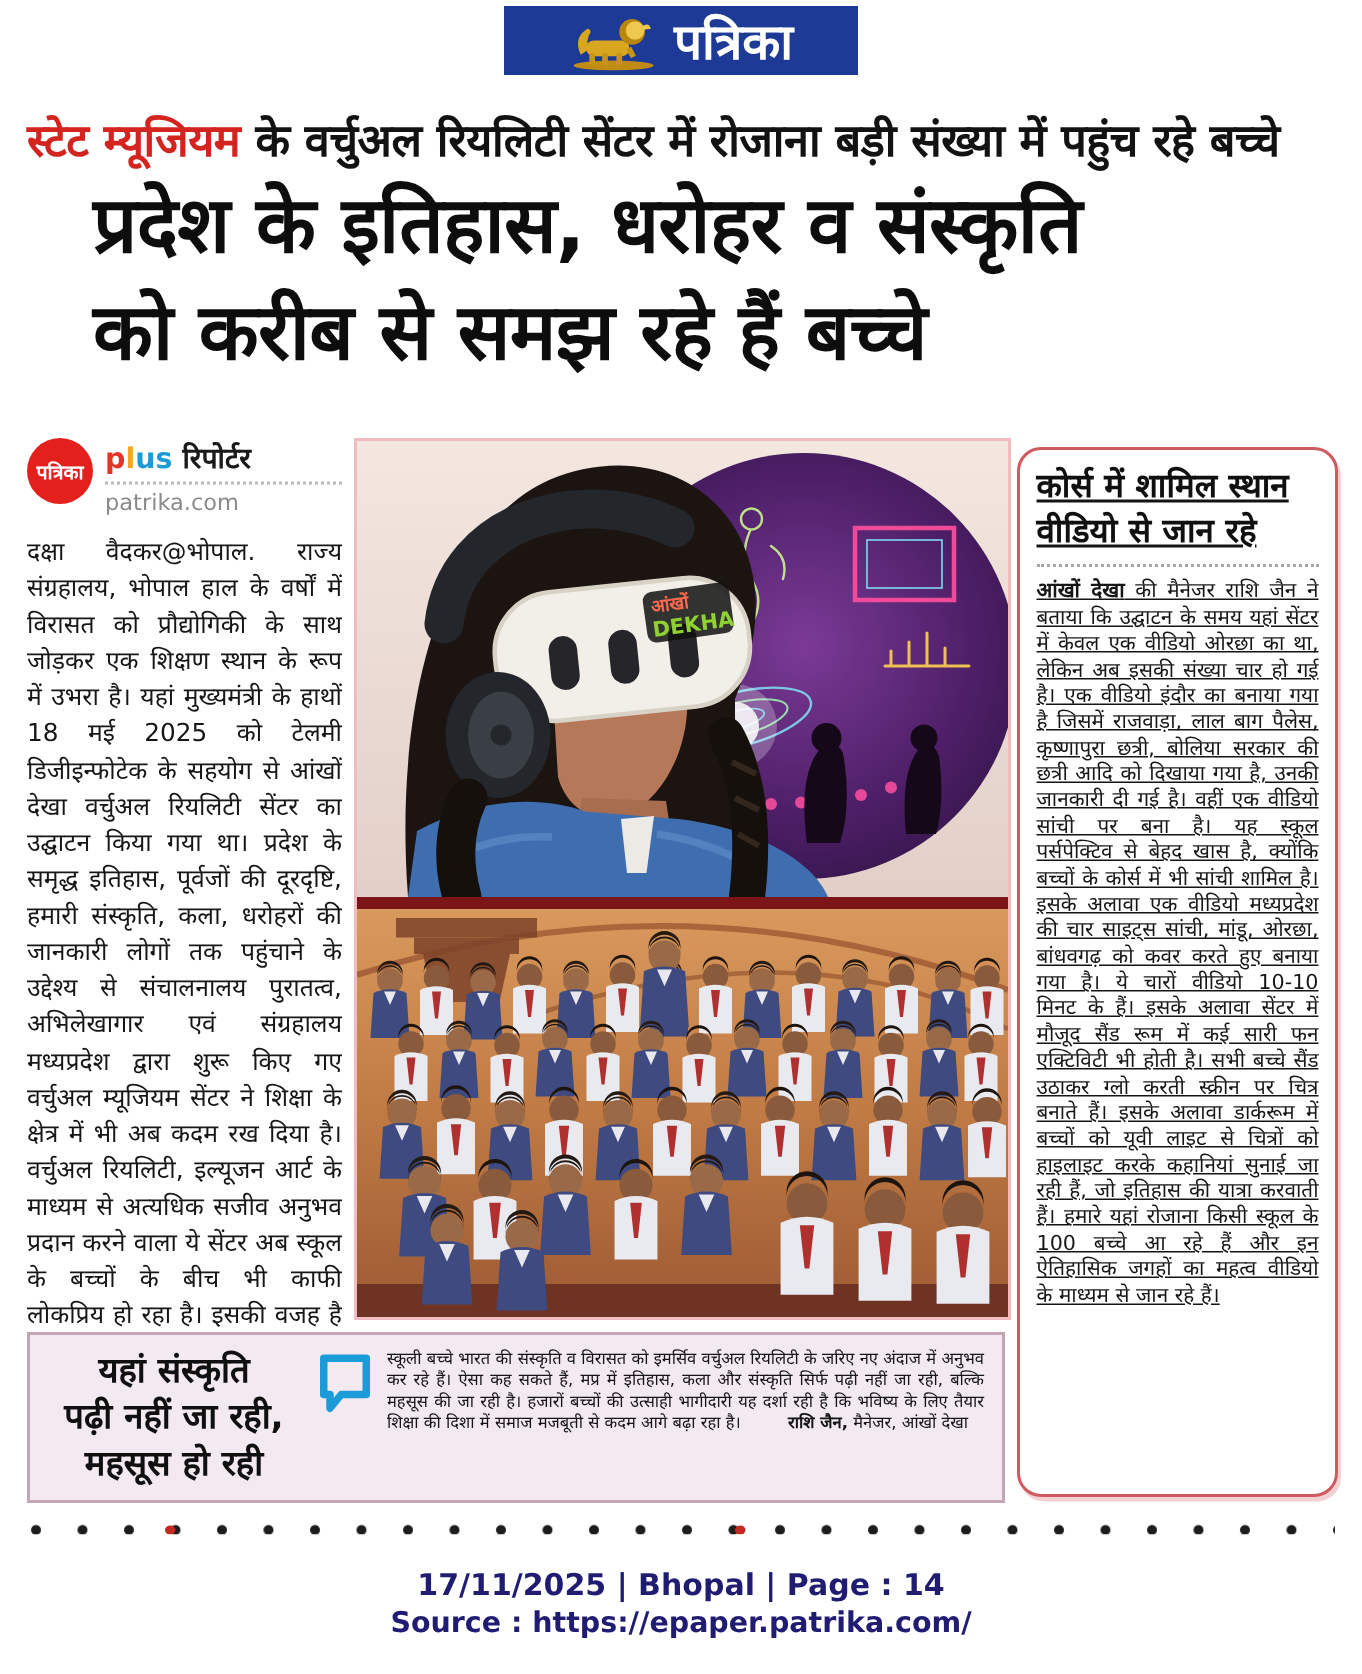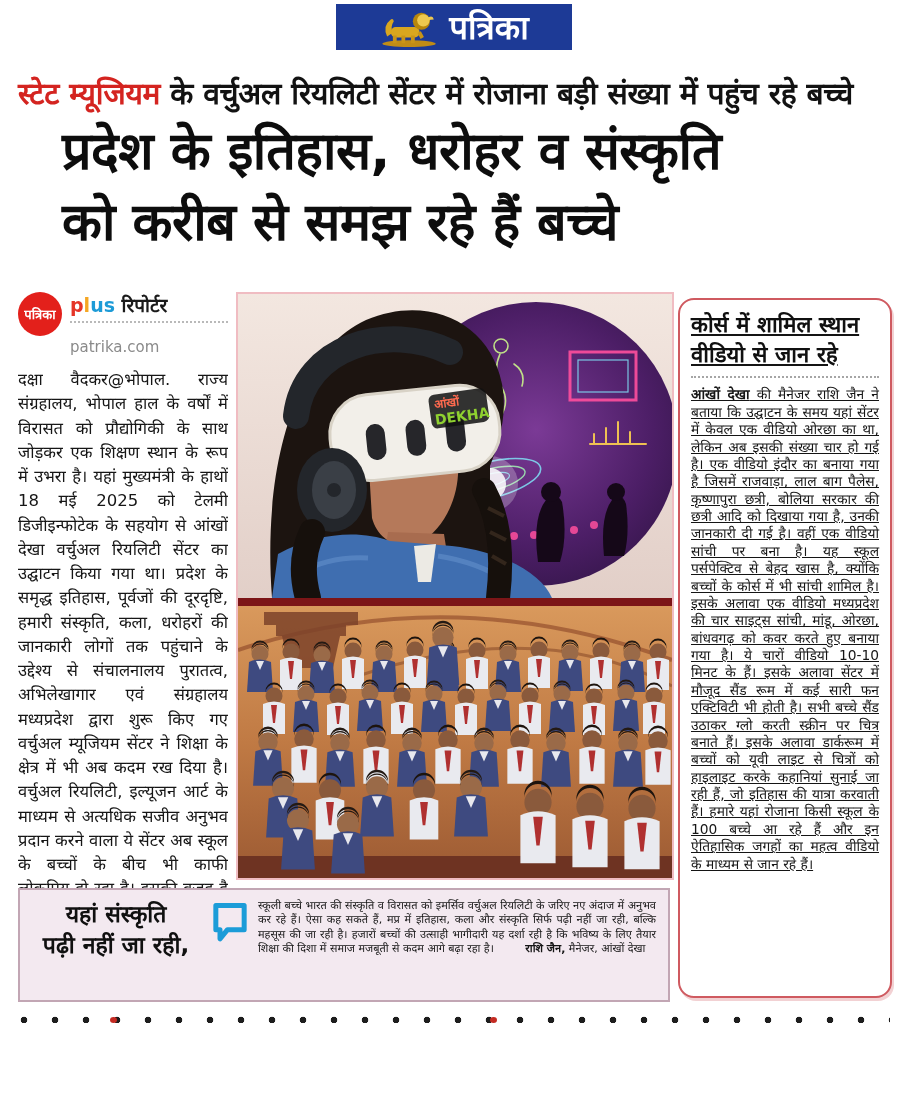--- a/index.html
+++ b/index.html
@@ -24,21 +24,21 @@
 
   
   .left-col{height:596px;overflow:hidden;}
   .byline-row{display:flex;align-items:flex-start;gap:8px;}
   .badge{flex:0 0 auto;width:44px;height:44px;border-radius:50%;background:#e3201b;color:#fff;
          font-size:13px;font-weight:700;display:flex;align-items:center;justify-content:center;}
   .byline-meta{flex:1;}
   .plusline{font-size:19px;font-weight:800;border-bottom:2px dotted #b9b9b9;padding-bottom:3px;}
   .pl0{color:#e53528}.pl1{color:#f5a623}.pl2{color:#1d9bd7}.pl3{color:#1d9bd7}
   .plusline .rep{color:#1a1a1a;}
-  .site{font-size:15px;color:#8a8a8a;margin-top:15px;}
+  .site{font-size:15px;color:#8a8a8a;margin-top:3px;}
   .article-text{margin-top:12px;font-size:16.5px;line-height:1.47;text-align:justify;color:#161616;}
   .article-text b{font-weight:400;}
 
   
   .photo-frame{border:2px solid #f0bcc2;width:434px;box-sizing:content-box;}
   .divider-bar{height:8px;background:#7c1517;}
   .photo-frame svg{display:block;}
 
   
   .side-box{border:2px solid #cf5a60;border-radius:16px;padding:10px 11px;height:700px;overflow:hidden;
@@ -295,29 +295,34 @@
           <b>आंखों देखा</b><span> की मैनेजर राशि जैन ने बताया कि उद्घाटन के समय यहां सेंटर में केवल एक वीडियो ओरछा का था, लेकिन अब इसकी संख्या चार हो गई है। एक वीडियो इंदौर का बनाया गया है जिसमें राजवाड़ा, लाल बाग पैलेस, कृष्णापुरा छत्री, बोलिया सरकार की छत्री आदि को दिखाया गया है, उनकी जानकारी दी गई है। वहीं एक वीडियो सांची पर बना है। यह स्कूल पर्सपेक्टिव से बेहद खास है, क्योंकि बच्चों के कोर्स में भी सांची शामिल है। इसके अलावा एक वीडियो मध्यप्रदेश की चार साइट्स सांची, मांडू, ओरछा, बांधवगढ़ को कवर करते हुए बनाया गया है। ये चारों वीडियो 10-10 मिनट के हैं। इसके अलावा सेंटर में मौजूद सैंड रूम में कई सारी फन एक्टिविटी भी होती है। सभी बच्चे सैंड उठाकर ग्लो करती स्क्रीन पर चित्र बनाते हैं। इसके अलावा डार्करूम में बच्चों को यूवी लाइट से चित्रों को हाइलाइट करके कहानियां सुनाई जा रही हैं, जो इतिहास की यात्रा करवाती हैं। हमारे यहां रोजाना किसी स्कूल के 100 बच्चे आ रहे हैं और इन ऐतिहासिक जगहों का महत्व वीडियो के माध्यम से जान रहे हैं।</span>
         </p>
       </div>
     </div>
   </div>
 
   <div class="quote-strip">
     <div class="pull-quote">
       <div>यहां संस्कृति</div>
       <div>पढ़ी नहीं जा रही,</div>
+      <div>महसूस हो रही</div>
     </div>
     <div class="quote-body">
       <svg class="bubble" width="40" height="44" viewBox="0 0 48 52">
         <path d="M7,5 h34 v29 h-20 l-9,11 v-11 h-5 z" fill="none" stroke="#1b9cd8" stroke-width="6" stroke-linejoin="round"></path>
       </svg>
       <span>स्कूली बच्चे भारत की संस्कृति व विरासत को इमर्सिव वर्चुअल रियलिटी के जरिए नए अंदाज में अनुभव कर रहे हैं। ऐसा कह सकते हैं, मप्र में इतिहास, कला और संस्कृति सिर्फ पढ़ी नहीं जा रही, बल्कि महसूस की जा रही है। हजारों बच्चों की उत्साही भागीदारी यह दर्शा रही है कि भविष्य के लिए तैयार शिक्षा की दिशा में समाज मजबूती से कदम आगे बढ़ा रहा है।</span>
       <span class="quote-attr-name">राशि जैन,</span><span> मैनेजर, आंखों देखा</span>
     </div>
   </div>
 
   <div class="clip-strip">
     <div class="clip-dot-red" style="left:92px;"></div>
     <div class="clip-dot-red" style="left:472px;"></div>
   </div>
 
+  <div class="footer">
+    <div class="f1">17/11/2025 | Bhopal | Page : 14</div>
+    <div class="f2">Source : https://epaper.patrika.com/</div>
+  </div>
 
 </div>
 
 </body></html>

